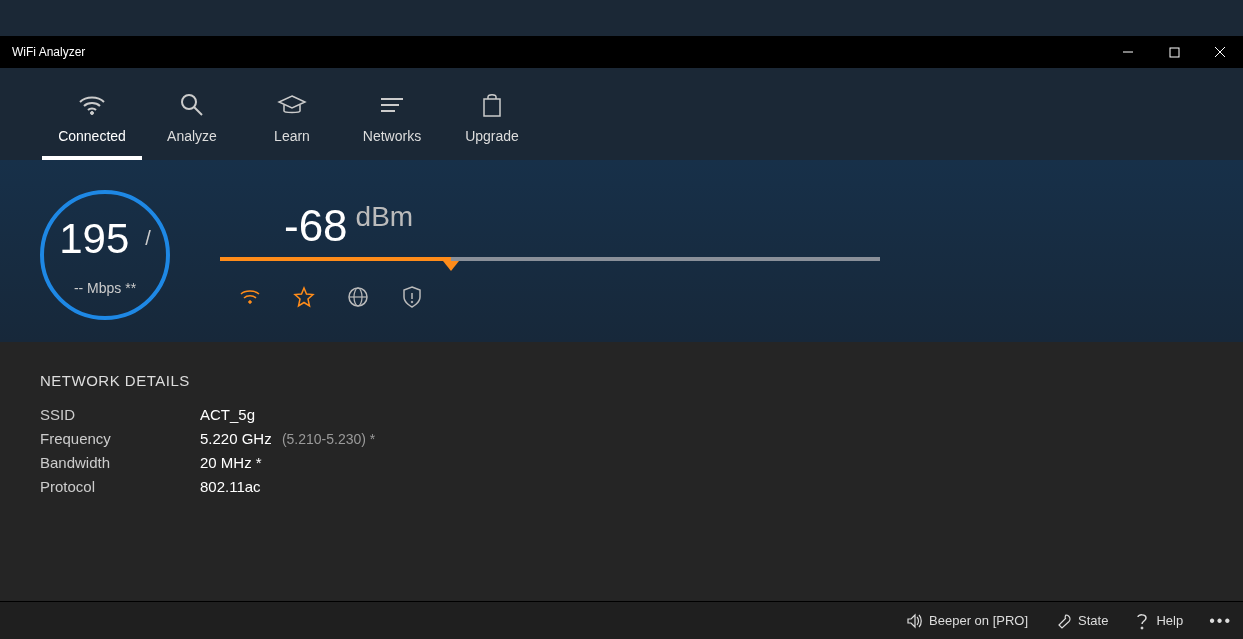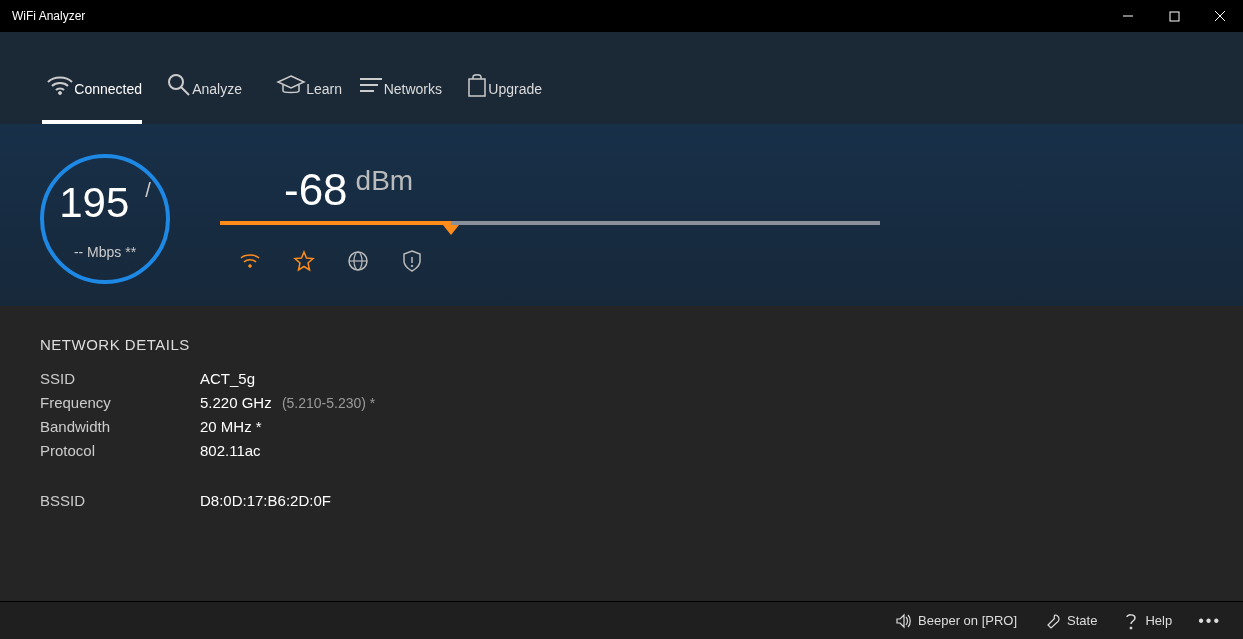--- a/index.html
+++ b/index.html
@@ -1,34 +1,34 @@
 <!DOCTYPE html>
 <html><head>
 <meta charset="utf-8">
 <style>
   * { box-sizing: border-box; margin: 0; padding: 0; }
   html, body { width: 1243px; height: 639px; font-family: "Segoe UI", Arial, sans-serif; overflow: hidden; background:#000; }
   .window { width:1243px; height:639px; background:#1b2836; display:flex; flex-direction:column; color:#fff; }
   
-  .titlebar { height:32px; background:#000; display:flex; align-items:center; justify-content:space-between; }
+  .titlebar { height:32px; background:#000; display:flex; align-items:center; justify-content:space-between;margin-top:36px; }
   .titlebar .title { font-size:12px; color:#fff; padding-left:12px; font-weight:400; }
   .titlebar .win-controls { display:flex; height:100%; }
   .win-btn { width:46px; height:32px; display:flex; align-items:center; justify-content:center; color:#fff; }
   .win-btn svg { stroke:#fff; }
   
   .nav { height:92px; background:#1b2836; display:flex; align-items:flex-end; padding-left:42px; gap:0; }
-  .nav-item { width:100px; display:flex; align-items:center; justify-content:flex-end; padding-bottom:16px; color:#ddd; font-size:14px; cursor:pointer; position:relative; }
+  .nav-item { width:100px; display:flex; flex-direction:column; align-items:center; justify-content:flex-end; padding-bottom:16px; color:#ddd; font-size:14px; cursor:pointer; position:relative; }
   .nav-item .icon { height:30px; display:flex; align-items:center; justify-content:center; margin-bottom:8px; }
   .nav-item .icon svg { stroke:#ccc; fill:none; }
   .nav-item.active { color:#fff; }
   .nav-item.active::after { content:""; position:absolute; bottom:0; left:0; right:0; height:4px; background:#fff; }
   
   .hero { background: linear-gradient(180deg,#173049 0%, #17283a 100%); padding:30px 40px 22px 40px; display:flex; align-items:center; }
   .gauge { width:130px; height:130px; border:4px solid #1e88e5; border-radius:50%; display:flex; flex-direction:column; align-items:center; justify-content:center; color:#fff; }
-  .gauge .row1 { display:flex; align-items:flex-start; gap:16px; }
+  .gauge .row1 { display:flex; align-items:center; gap:16px; }
   .gauge .big { font-size:42px; font-weight:300; }
   .gauge .slash { font-size:20px; font-weight:300; color:#ccc; }
   .gauge .sub { font-size:14px; color:#ccc; margin-top:17px; }
   .signal-block { flex:1; margin-left:50px; display:flex; flex-direction:column; }
   .dbm { display:flex; align-items:flex-start; gap:8px; margin-left:64px; }
   .dbm .val { font-size:44px; font-weight:300; color:#fff; }
   .dbm .unit { font-size:28px; color:#bbb; }
   .bar-outer { position:relative; width:660px; height:4px; background:#8a9099; margin-top:6px; }
   .bar-fill { position:absolute; left:0; top:0; height:4px; background:#ff8c1a; }
   .bar-marker { position:absolute; top:4px; width:0; height:0; border-left:8px solid transparent; border-right:8px solid transparent; border-top:10px solid #ff8c1a; transform:translateX(-8px); }
@@ -36,21 +36,21 @@
   .mini-icons .mi { width:24px; height:24px; display:flex; align-items:center; justify-content:center; }
   
   .details { flex:1; background:#252525; padding:30px 40px 10px 40px; color:#ddd; overflow:hidden; }
   .sect-title { font-size:15px; letter-spacing:0.5px; color:#ddd; font-weight:400; margin-bottom:14px; }
   .kv { display:flex; font-size:15px; line-height:24px; }
   .kv .k { width:160px; color:#ccc; }
   .kv .v { color:#fff; }
   .kv .v .sub { color:#9a9a9a; font-size:14px; margin-left:6px; }
   .spacer { height:26px; }
   
-  .footer { height:38px; background:#1f1f1f; display:flex; align-items:center; justify-content:flex-end; padding-right:12px; gap:6px; font-size:13px; color:#ddd; border-top:1px solid #000; }
+  .footer { height:38px; background:#1f1f1f; display:flex; align-items:center; justify-content:flex-end; padding-right:1px; gap:6px; font-size:13px; color:#ddd; border-top:1px solid #000; }
   .f-item { display:flex; align-items:center; gap:6px; padding:0 10px; height:100%; cursor:pointer; }
   .f-item svg { stroke:#ddd; fill:none; }
   .dots { letter-spacing:2px; font-size:16px; padding:0 10px; cursor:pointer; }
 </style>
 </head>
 <body>
 
 <div class="window">
 
   <div class="titlebar">
@@ -189,24 +189,20 @@
     </div>
     <div class="kv">
       <div class="k">Bandwidth</div>
       <div class="v">20 MHz *</div>
     </div>
     <div class="kv">
       <div class="k">Protocol</div>
       <div class="v">802.11ac</div>
     </div>
     <div class="spacer"></div>
-    <div class="kv">
-      <div class="k">BSSID</div>
-      <div class="v">D8:0D:17:B6:2D:0F</div>
-    </div>
   </div>
 
   <div class="footer">
     <div class="f-item">
       <svg width="18" height="18" viewBox="0 0 18 18">
           <path d="M3 7 H6 L10 3 V15 L6 11 H3 Z" stroke-width="1.2"></path>
           <path d="M12 5 C14 7 14 11 12 13" stroke-width="1.2"></path>
           <path d="M14 3 C17 6 17 12 14 15" stroke-width="1.2"></path>
         </svg>
       <span>Beeper on [PRO]</span>

